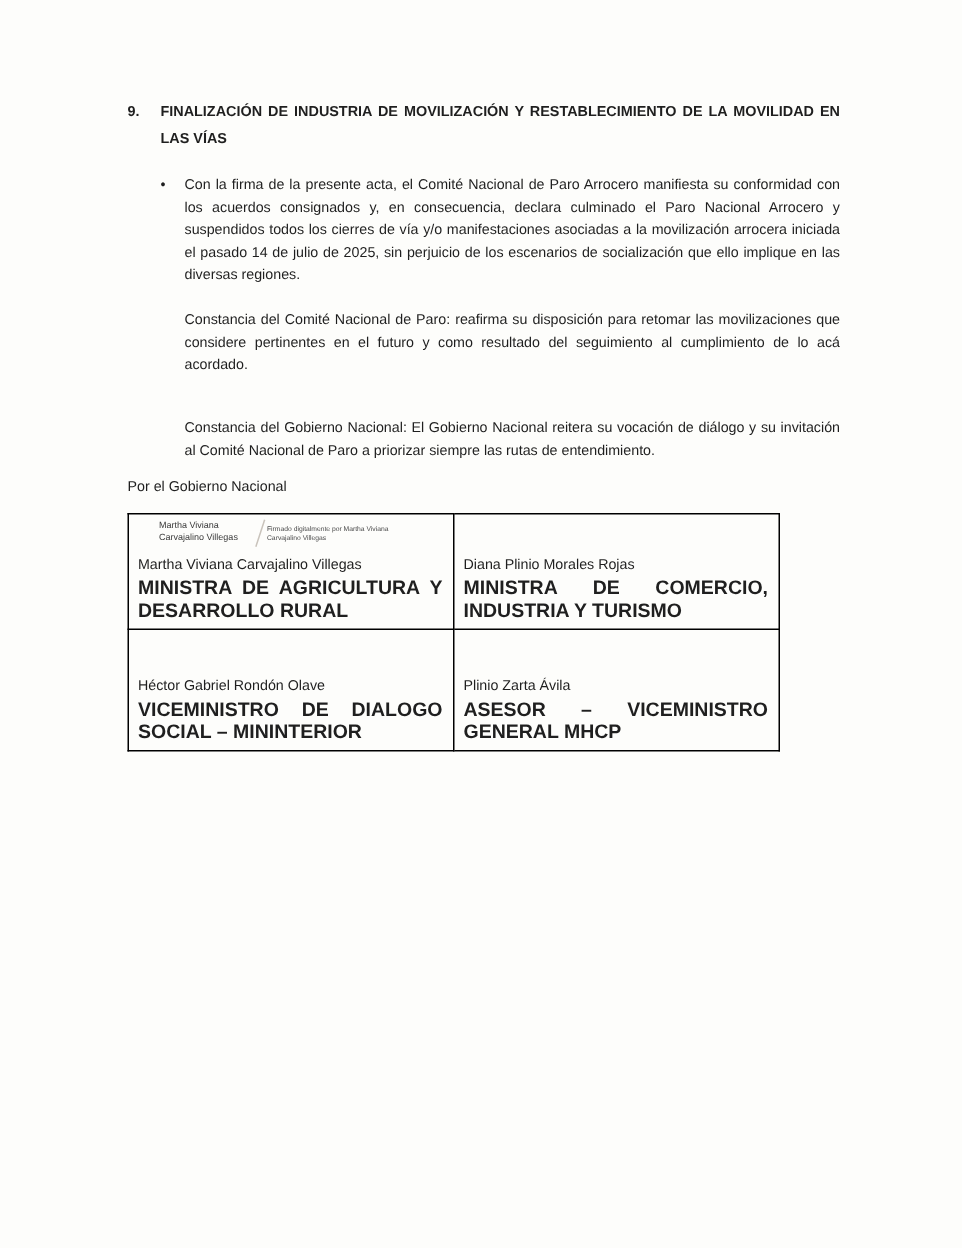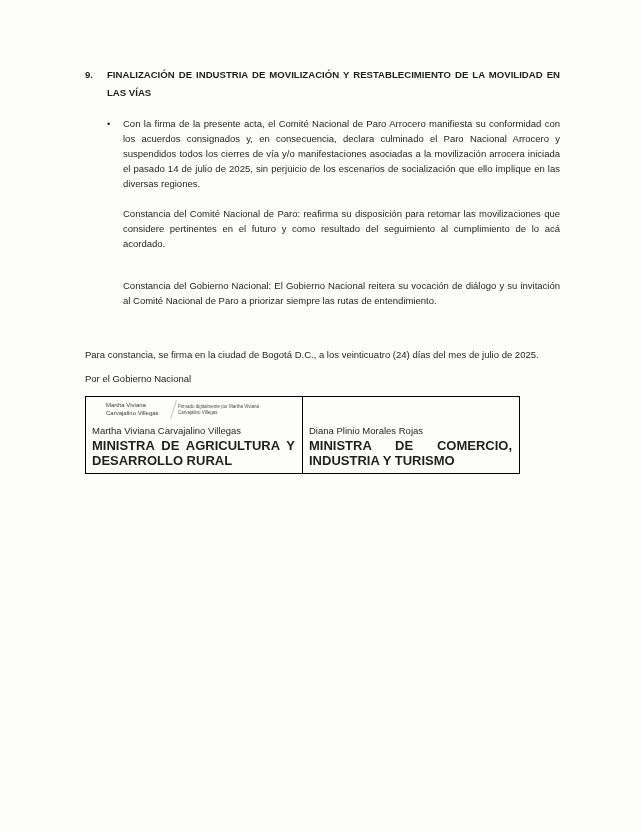--- a/index.html
+++ b/index.html
@@ -130,38 +130,47 @@
 
     <div class="bullet-item">
       <span class="bullet-marker">•</span>
       <span class="bullet-text">Con la firma de la presente acta, el Comité Nacional de Paro Arrocero manifiesta su conformidad con los acuerdos consignados y, en consecuencia, declara culminado el Paro Nacional Arrocero y suspendidos todos los cierres de vía y/o manifestaciones asociadas a la movilización arrocera iniciada el pasado 14 de julio de 2025, sin perjuicio de los escenarios de socialización que ello implique en las diversas regiones.</span>
     </div>
 
     <p class="body-par mt-15"><span class="bold">Constancia del Comité Nacional de Paro</span><span>: reafirma su disposición para retomar las movilizaciones que considere pertinentes en el futuro y como resultado del seguimiento al cumplimiento de lo acá acordado.</span></p>
 
     <p class="body-par mt-16"><span class="bold">Constancia del Gobierno Nacional:</span><span> El Gobierno Nacional reitera su vocación de diálogo y su invitación al Comité Nacional de Paro a priorizar siempre las rutas de entendimiento.</span></p>
 
-    <p class="closing">Para constancia, se firma en la ciudad de Bogotá D.C., a los veinticuatro (24) días del mes de julio de 2025.</p>
 
     <p class="signatories-heading">Por el Gobierno Nacional</p>
 
     <table class="sig-table">
       <tbody>
         <tr class="r1">
           <td>
             <div class="stamp">
               <span class="stamp-name">Martha Viviana Carvajalino Villegas</span>
               <span class="stamp-slash"></span>
               <span class="stamp-note">Firmado digitalmente por Martha Viviana Carvajalino Villegas</span>
             </div>
             <div class="sig-name">Martha Viviana Carvajalino Villegas</div>
             <div class="sig-title">MINISTRA DE AGRICULTURA Y DESARROLLO RURAL</div>
           </td>
           <td>
             <div class="sig-name">Diana Plinio Morales Rojas</div>
             <div class="sig-title">MINISTRA DE COMERCIO, INDUSTRIA Y TURISMO</div>
           </td>
         </tr>
+        <tr class="r2">
+          <td>
+            <div class="sig-name">Héctor Gabriel Rondón Olave</div>
+            <div class="sig-title">VICEMINISTRO DE DIALOGO SOCIAL – MININTERIOR</div>
+          </td>
+          <td>
+            <div class="sig-name">Plinio Zarta Ávila</div>
+            <div class="sig-title">ASESOR – VICEMINISTRO GENERAL MHCP</div>
+          </td>
+        </tr>
       </tbody>
     </table>
 
   </div>
 </div>
 
 </body></html>

